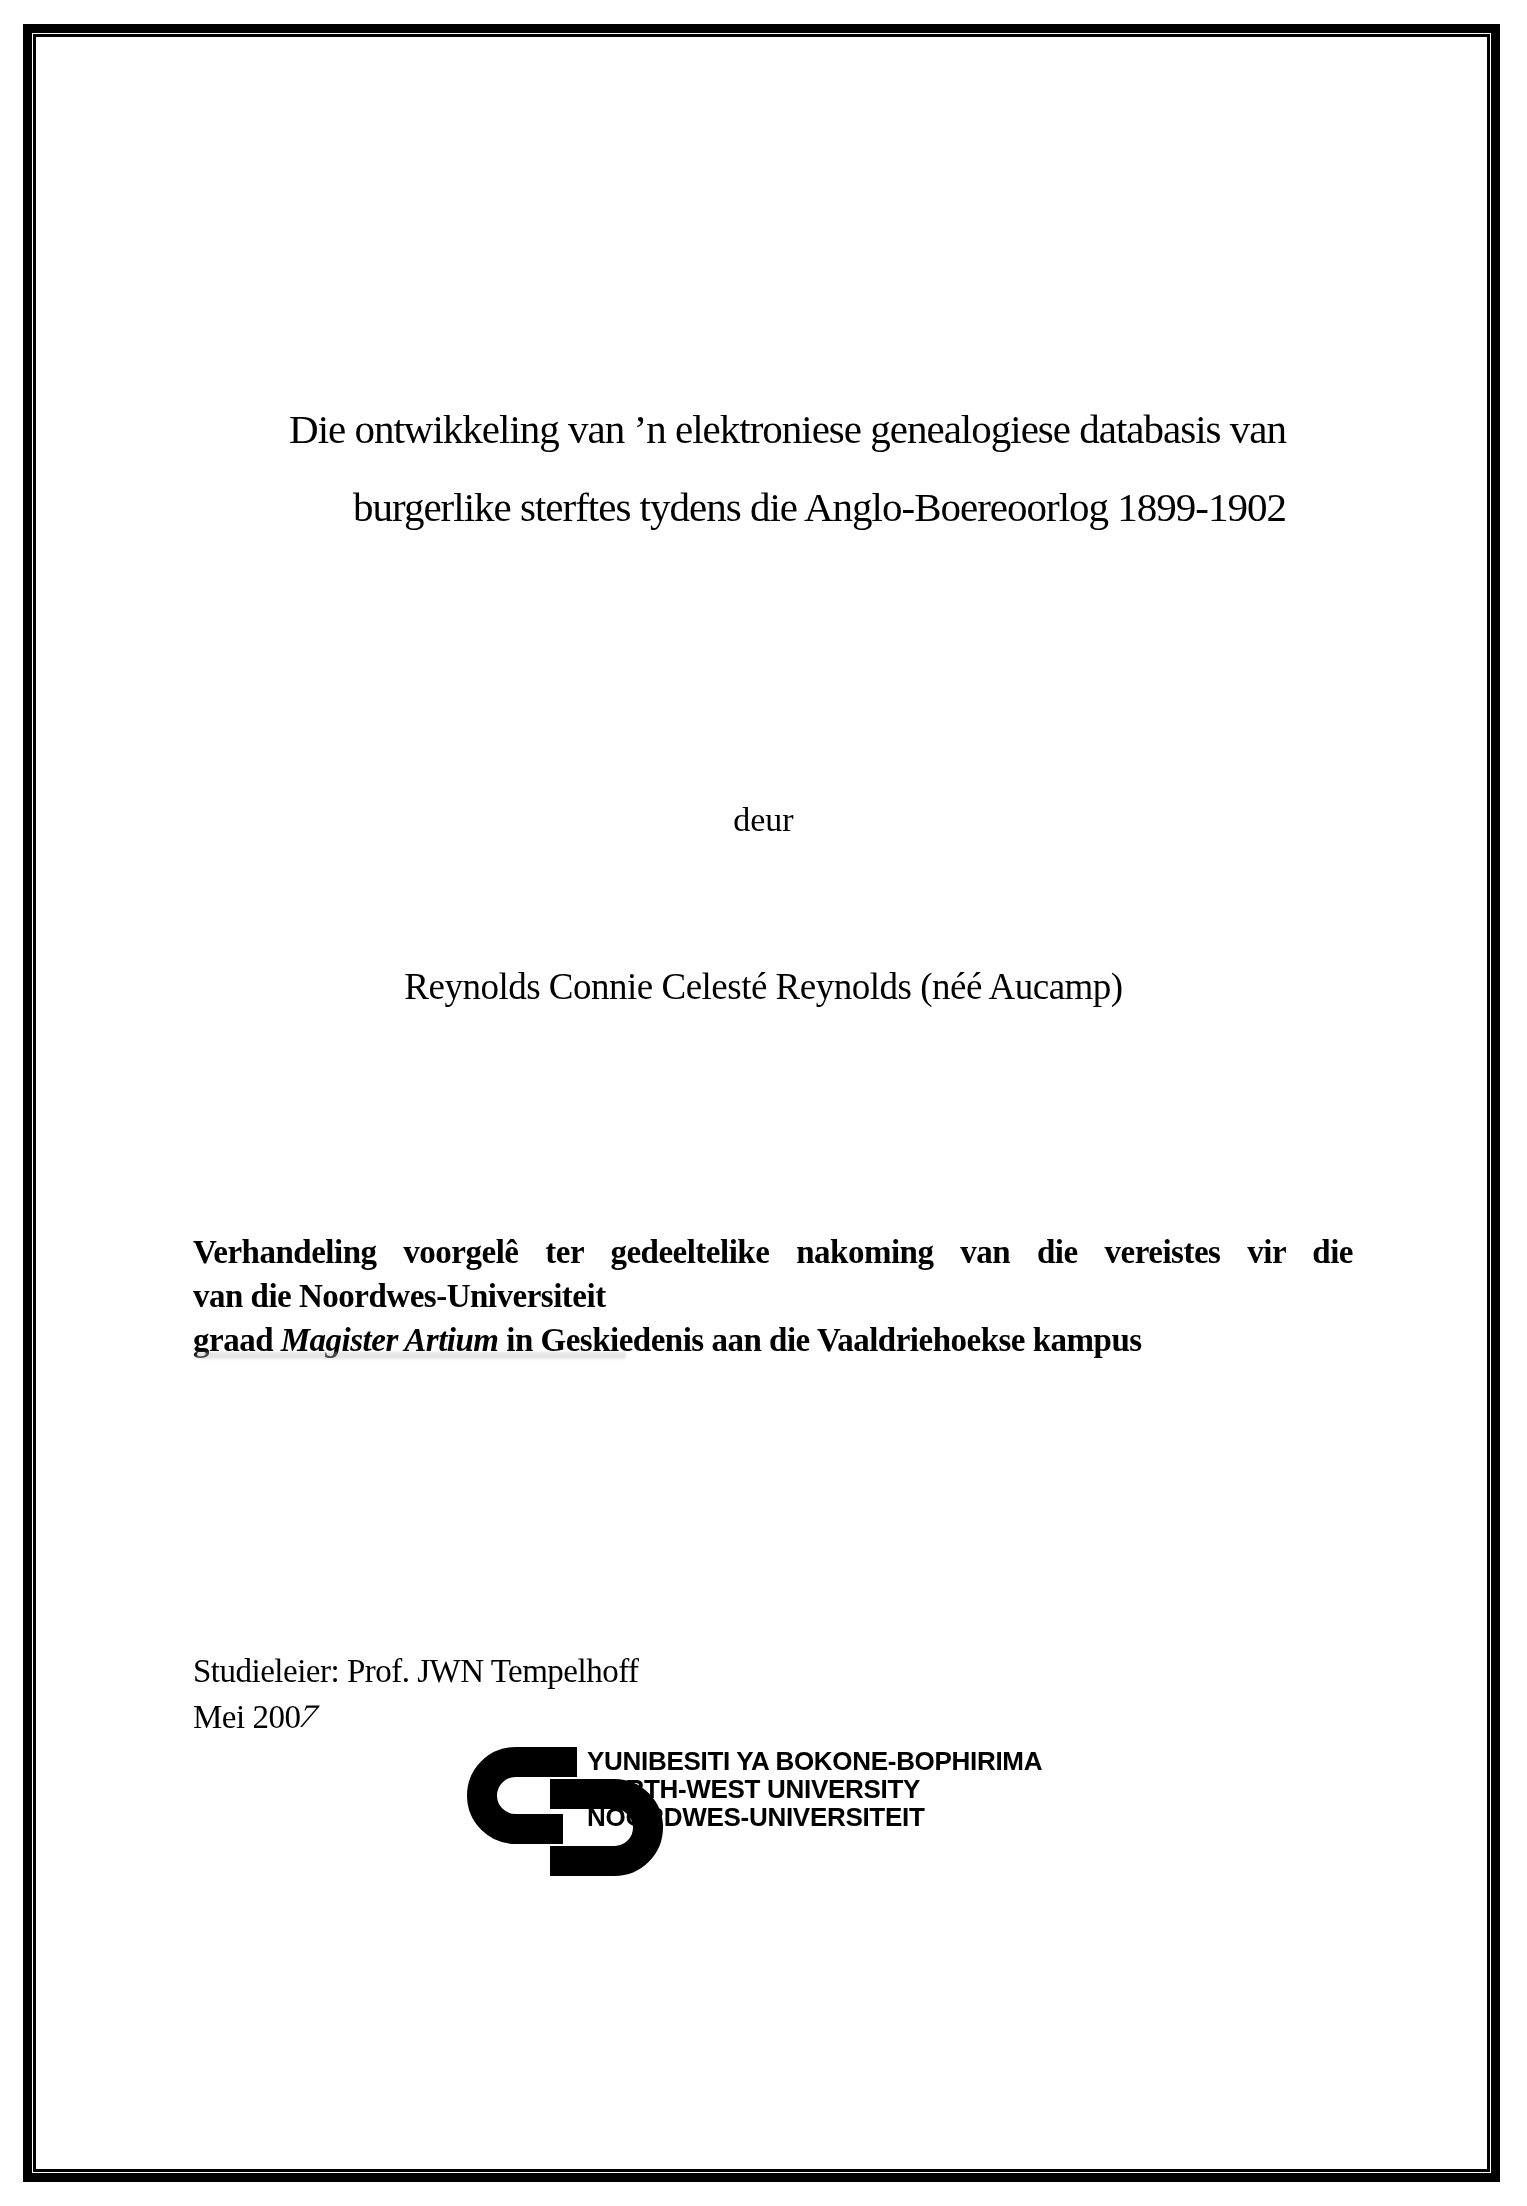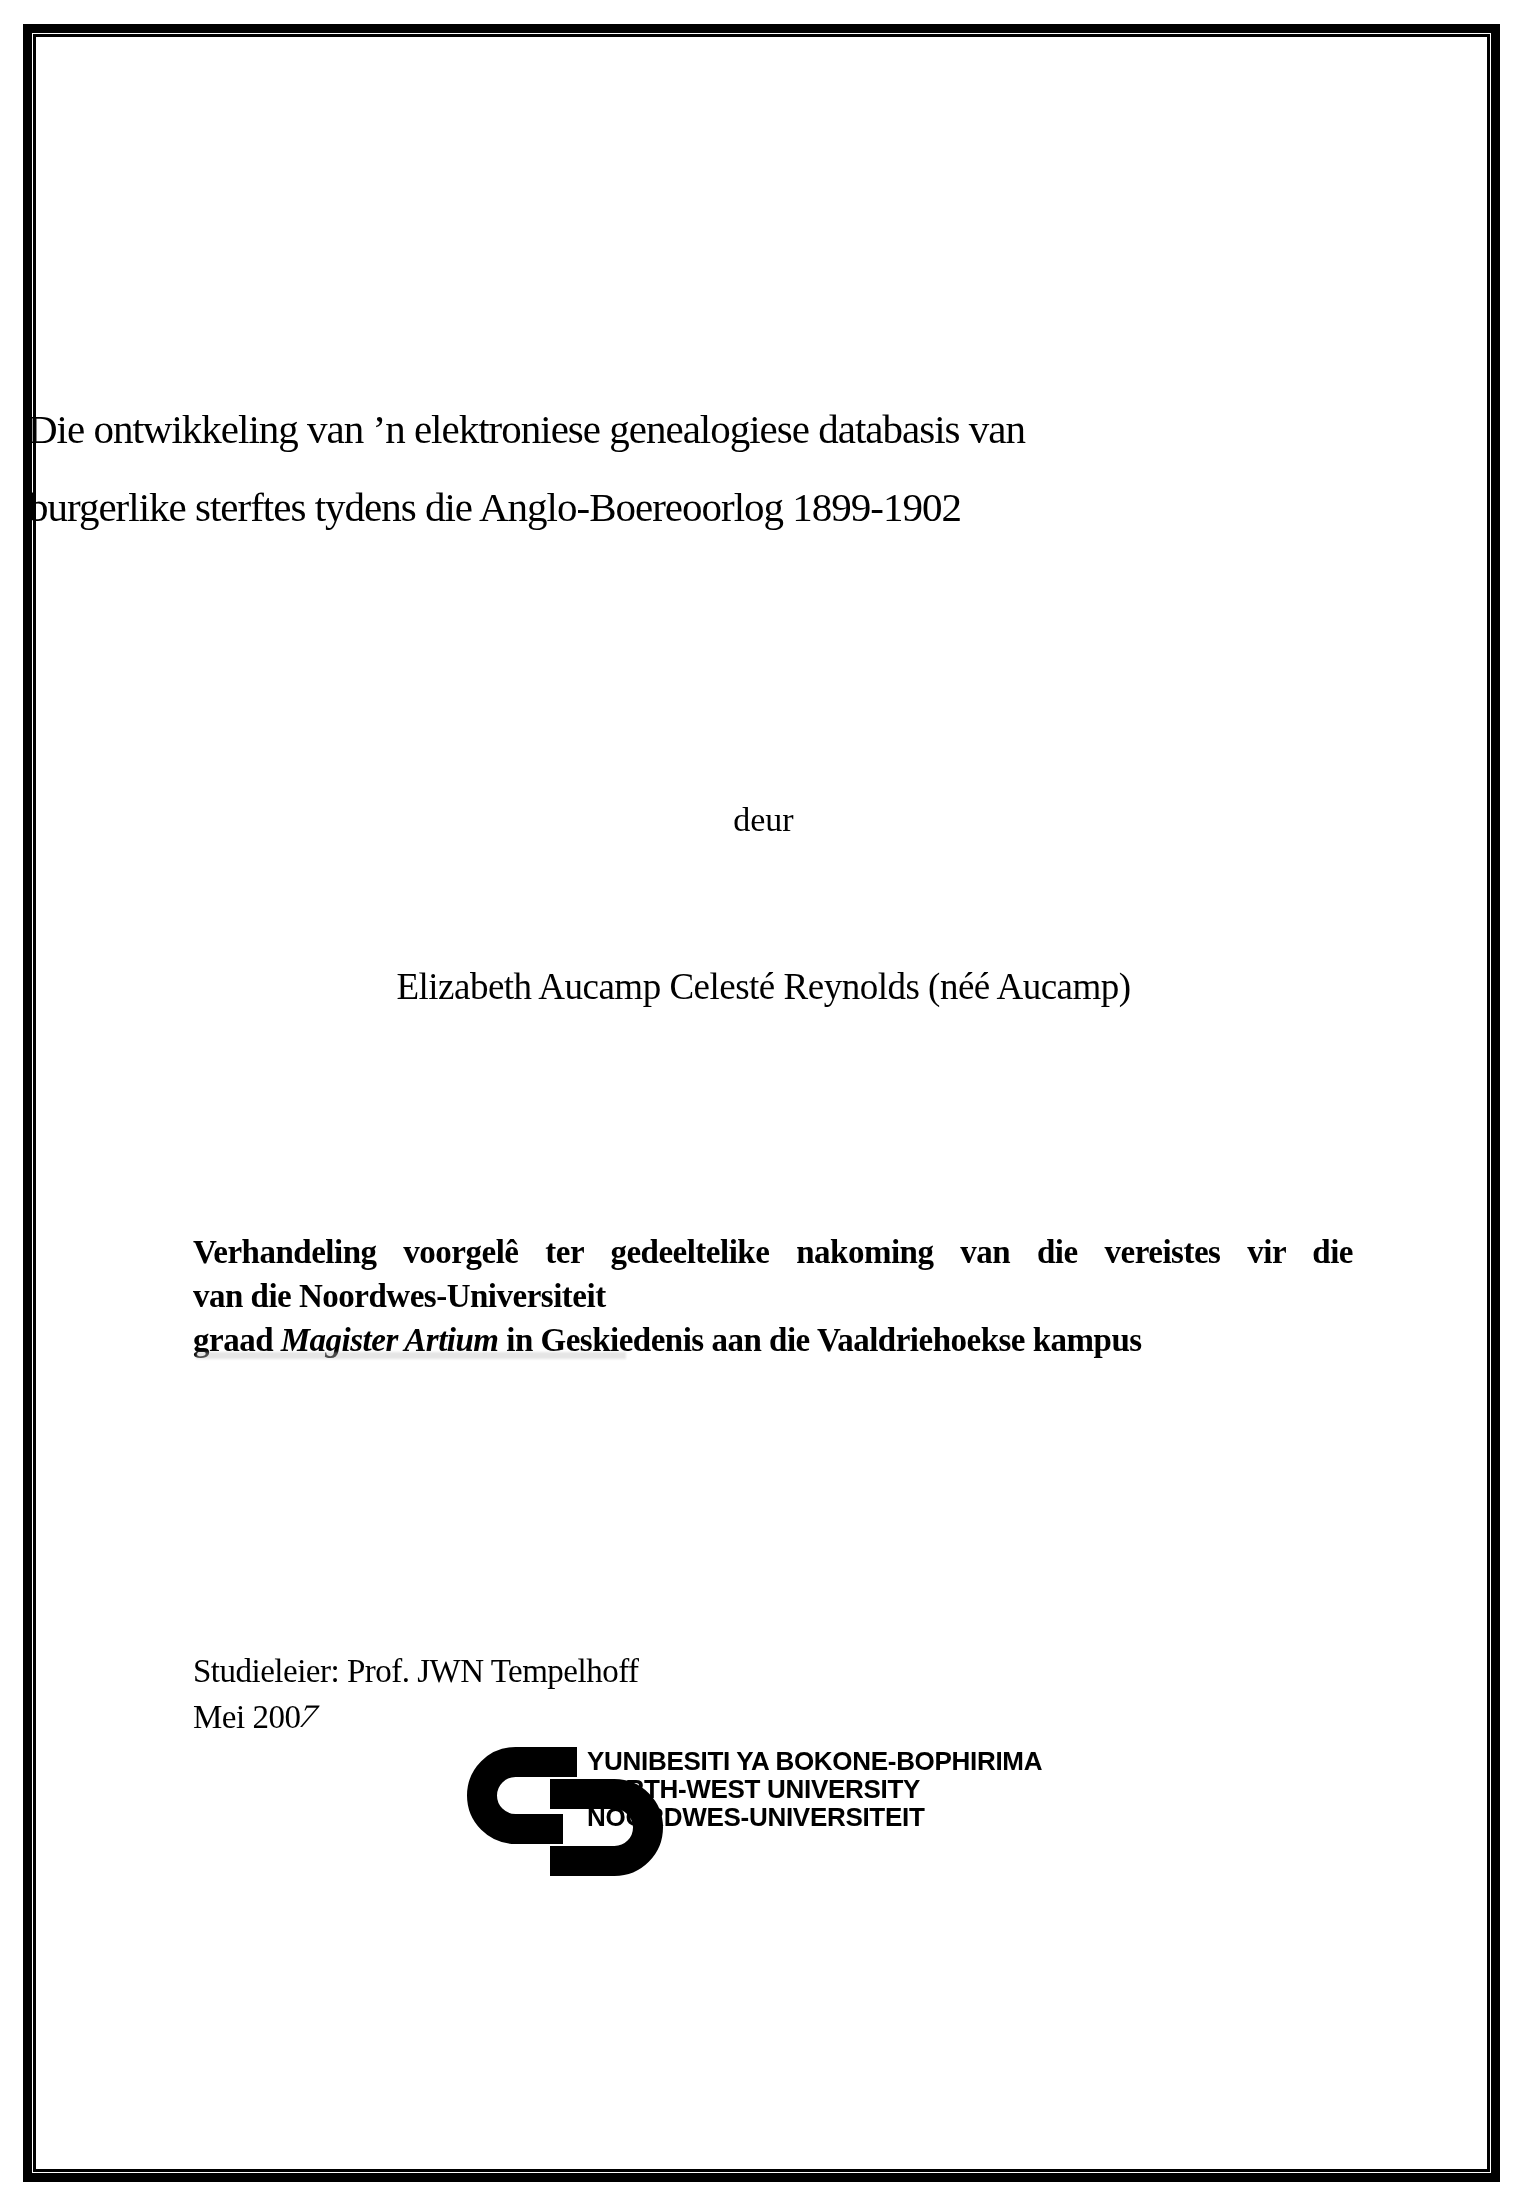--- a/index.html
+++ b/index.html
@@ -19,24 +19,23 @@
     border: 9px solid #000;
     box-sizing: border-box;
   }
   .frame-inner {
     position: absolute; inset: 1px;
     border: 3px solid #000;
   }
 
   .title {
     position: absolute; top: 390px; left: 0; width: 1286px;
-    text-align: left;
+    text-align: right;
     font-size: 41px; line-height: 78px; letter-spacing: -1px;
     white-space: nowrap;
-    padding-left: 28px;
   }
 
   .byline {
     position: absolute; top: 800px; left: 0; width: 1527px;
     text-align: center; font-size: 34px; line-height: 40px;
   }
 
   .author {
     position: absolute; top: 964px; left: 0; width: 1527px;
     text-align: center; font-size: 37px; line-height: 46px;
@@ -87,21 +86,21 @@
   <div class="frame-inner"></div>
 </div>
 
 <div class="title">
   <div>Die ontwikkeling van ’n elektroniese genealogiese databasis van</div>
   <div>burgerlike sterftes tydens die Anglo-Boereoorlog 1899-1902</div>
 </div>
 
 <div class="byline">deur</div>
 
-<div class="author">Elizabeth Aucamp Celesté Reynolds (néé Aucamp)</div>
+<div class="author">Reynolds Connie Celesté Reynolds (néé Aucamp)</div>
 
 <div class="statement">
   <div class="just">Verhandeling voorgelê ter gedeeltelike nakoming van die vereistes vir die</div>
   <div>van die Noordwes-Universiteit</div>
   <div><span>graad </span><span class="ital">Magister Artium</span><span> in Geskiedenis aan die Vaaldriehoekse kampus</span></div>
 </div>
 
 <div class="artifact"></div>
 
 <div class="supervisor-block">

